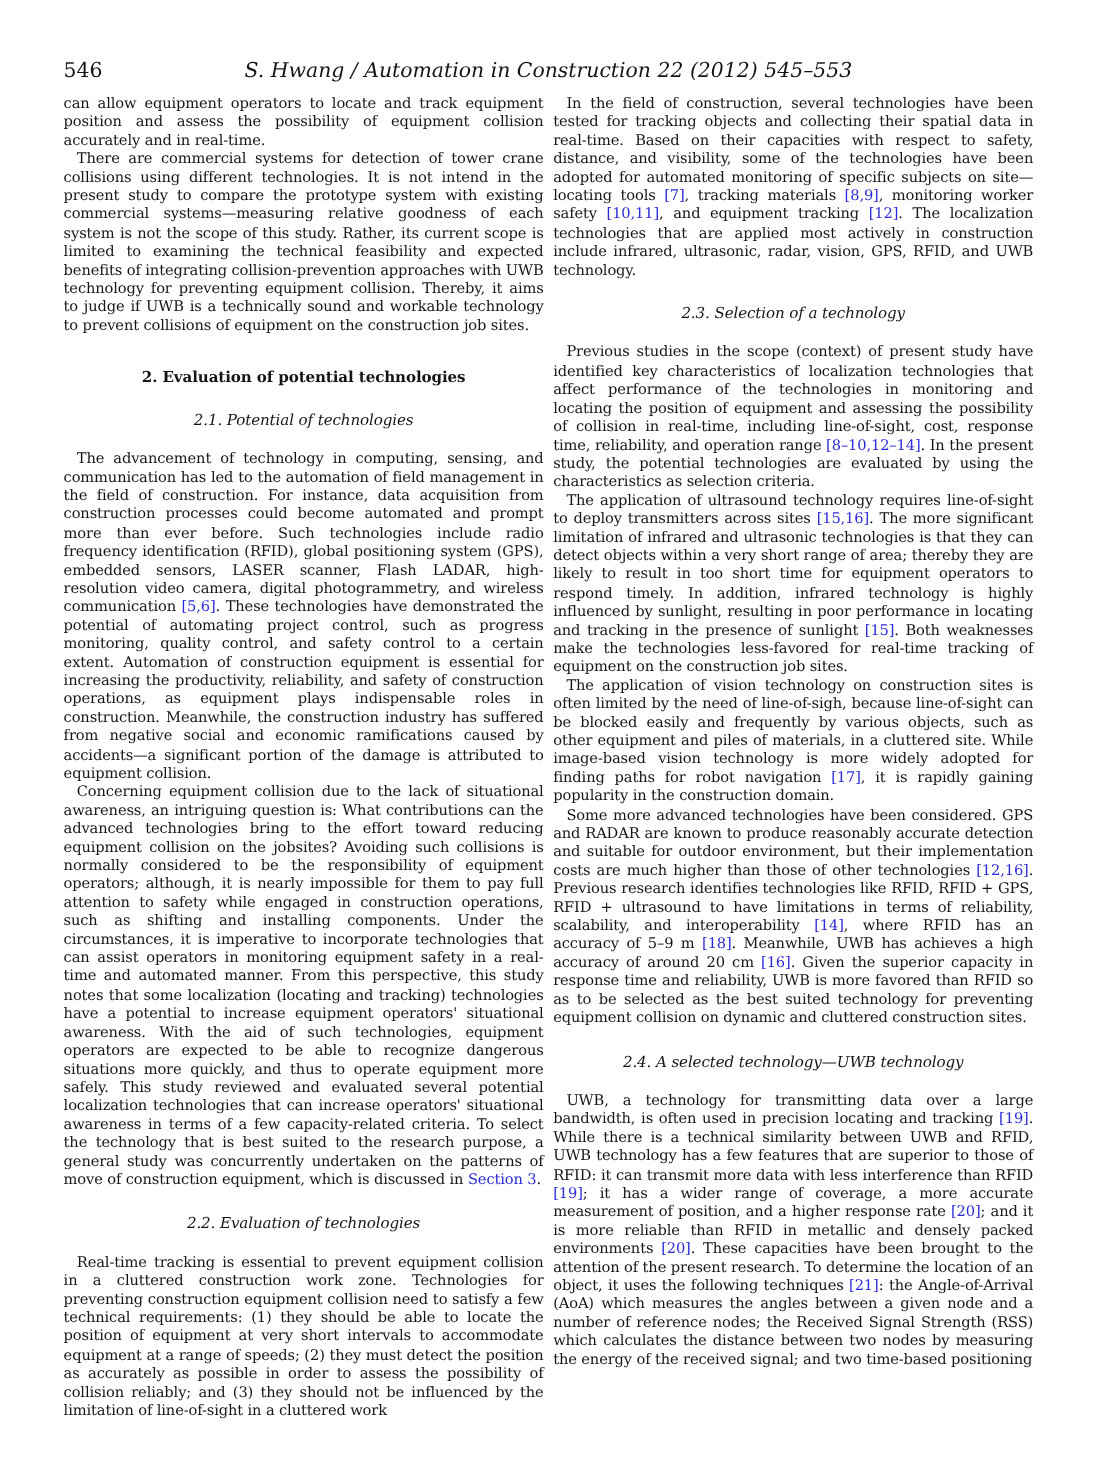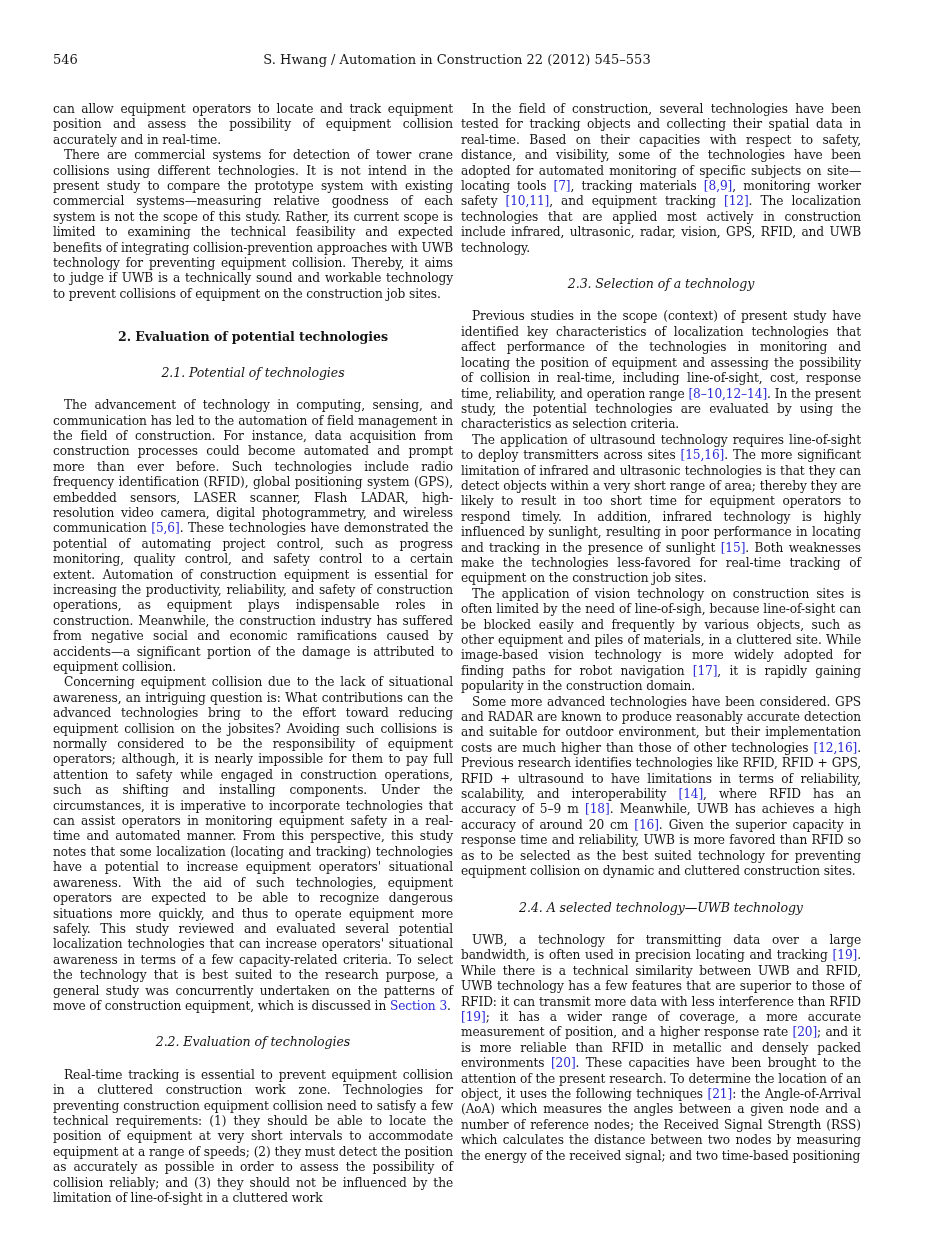--- a/index.html
+++ b/index.html
@@ -10,29 +10,29 @@
     box-sizing: border-box;
     padding: 52px 64px 0 53px;
     font-family: "DejaVu Serif", "Liberation Serif", serif;
     color: #151515;
     position: relative;
     overflow: hidden;
   }
   .page-header {
     position: relative;
     height: 15px;
-    font-size: 13px;
+    font-size: 17px;
     line-height: 15px;
   }
   .page-number { position: absolute; left: 0; top: 0; font-style: normal; }
-  .running-head { position: absolute; left: 0; right: 0; text-align: center; }
+  .running-head { position: absolute; left: 0; right: 0; text-align: center; font-style: italic; }
   .columns {
     display: flex;
     gap: 8px;
-    margin-top: 35px;
+    margin-top: 12px;
   }
   .col {
     flex: 1 1 0;
     min-width: 0;
     text-align: justify;
     font-size: 12.2px;
     line-height: 15.4px;
     letter-spacing: -0.1px;
   }
   .col p { margin: 0; }

